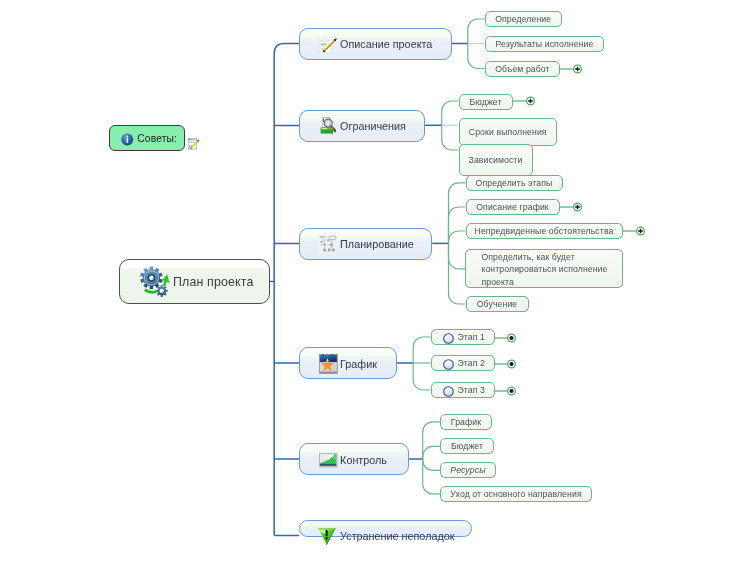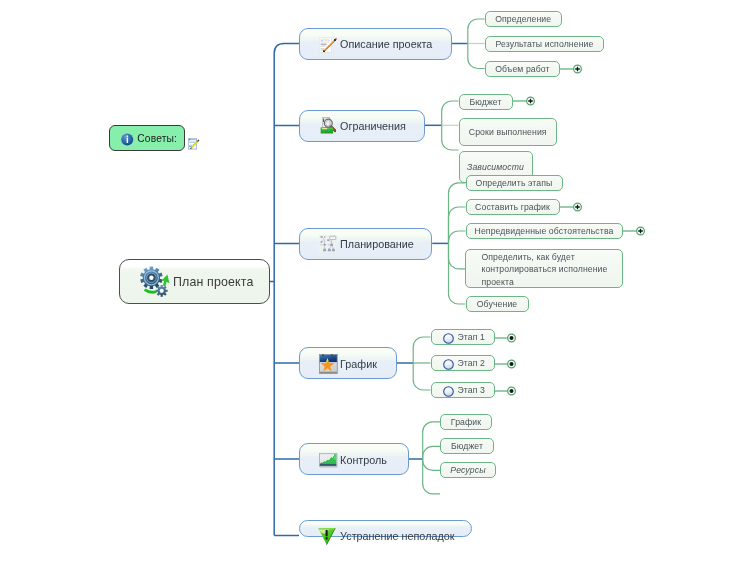--- a/index.html
+++ b/index.html
@@ -337,29 +337,29 @@
   <div class="node b2" style="left:484.7px;top:60.8px;width:75.5px;height:16px;justify-content:center;">
     <span class="b2-label">Объем работ</span>
   </div>
 
   <div class="node b2" style="left:458.5px;top:93.5px;width:54px;height:16px;justify-content:center;">
     <span class="b2-label">Бюджет</span>
   </div>
   <div class="node b2" style="left:458.5px;top:117.5px;width:98.5px;height:28px;justify-content:center;">
     <span class="b2-label">Сроки выполнения</span>
   </div>
-  <div class="node b2" style="left:458.5px;top:151px;width:74px;height:32px;justify-content:center;font-style:italic;">
+  <div class="node b2" style="left:458.5px;top:144px;width:74px;height:32px;justify-content:center;">
     <span class="b2-label">Зависимости</span>
   </div>
 
   <div class="node b2" style="left:465.5px;top:174.8px;width:97px;height:16px;justify-content:center;">
     <span class="b2-label">Определить этапы</span>
   </div>
   <div class="node b2" style="left:465.5px;top:199.3px;width:94px;height:16px;justify-content:center;">
-    <span class="b2-label">Составить график</span>
+    <span class="b2-label">Описание график</span>
   </div>
   <div class="node b2" style="left:465.5px;top:223.3px;width:157px;height:16px;justify-content:center;">
     <span class="b2-label">Непредвиденные обстоятельства</span>
   </div>
   <div class="node b2 multi" style="left:465px;top:249px;width:158px;height:39px;padding:1.2px 8px 0 15.4px;">
     <span class="b2-label">Определить, как будет контролироваться исполнение проекта</span>
   </div>
   <div class="node b2" style="left:465.5px;top:296px;width:63px;height:16px;justify-content:center;">
     <span class="b2-label">Обучение</span>
   </div>
@@ -398,20 +398,23 @@
 
   <div class="node b2" style="left:440px;top:413.8px;width:52px;height:16px;justify-content:center;">
     <span class="b2-label">График</span>
   </div>
   <div class="node b2" style="left:440px;top:438.4px;width:54px;height:16px;justify-content:center;">
     <span class="b2-label">Бюджет</span>
   </div>
   <div class="node b2" style="left:440px;top:462.4px;width:56px;height:16px;justify-content:center;font-style:italic;">
     <span class="b2-label">Ресурсы</span>
   </div>
+  <div class="node b2" style="left:440px;top:485.9px;width:152px;height:16px;justify-content:center;">
+    <span class="b2-label">Уход от основного направления</span>
+  </div>
 
   <svg class="expand" style="left:560.2px;top:60.5px;width:24px;height:16px;" viewBox="0 0 24 16">
     <path d="M0 8 H13.6" stroke="#55ab72" stroke-width="1.2" fill="none"></path>
     <circle cx="17.5" cy="8" r="3.85" fill="#ffffff" stroke="#4fa76c" stroke-width="1.25"></circle>
     <path d="M16.85 5.7 h1.3 v1.65 h1.65 v1.3 h-1.65 v1.65 h-1.3 v-1.65 h-1.65 v-1.3 h1.65 Z" fill="#141414"></path>
   </svg>
   <svg class="expand" style="left:512.5px;top:93.2px;width:24px;height:16px;" viewBox="0 0 24 16">
     <path d="M0 8 H13.6" stroke="#55ab72" stroke-width="1.2" fill="none"></path>
     <circle cx="17.5" cy="8" r="3.85" fill="#ffffff" stroke="#4fa76c" stroke-width="1.25"></circle>
     <path d="M16.85 5.7 h1.3 v1.65 h1.65 v1.3 h-1.65 v1.65 h-1.3 v-1.65 h-1.65 v-1.3 h1.65 Z" fill="#141414"></path>

